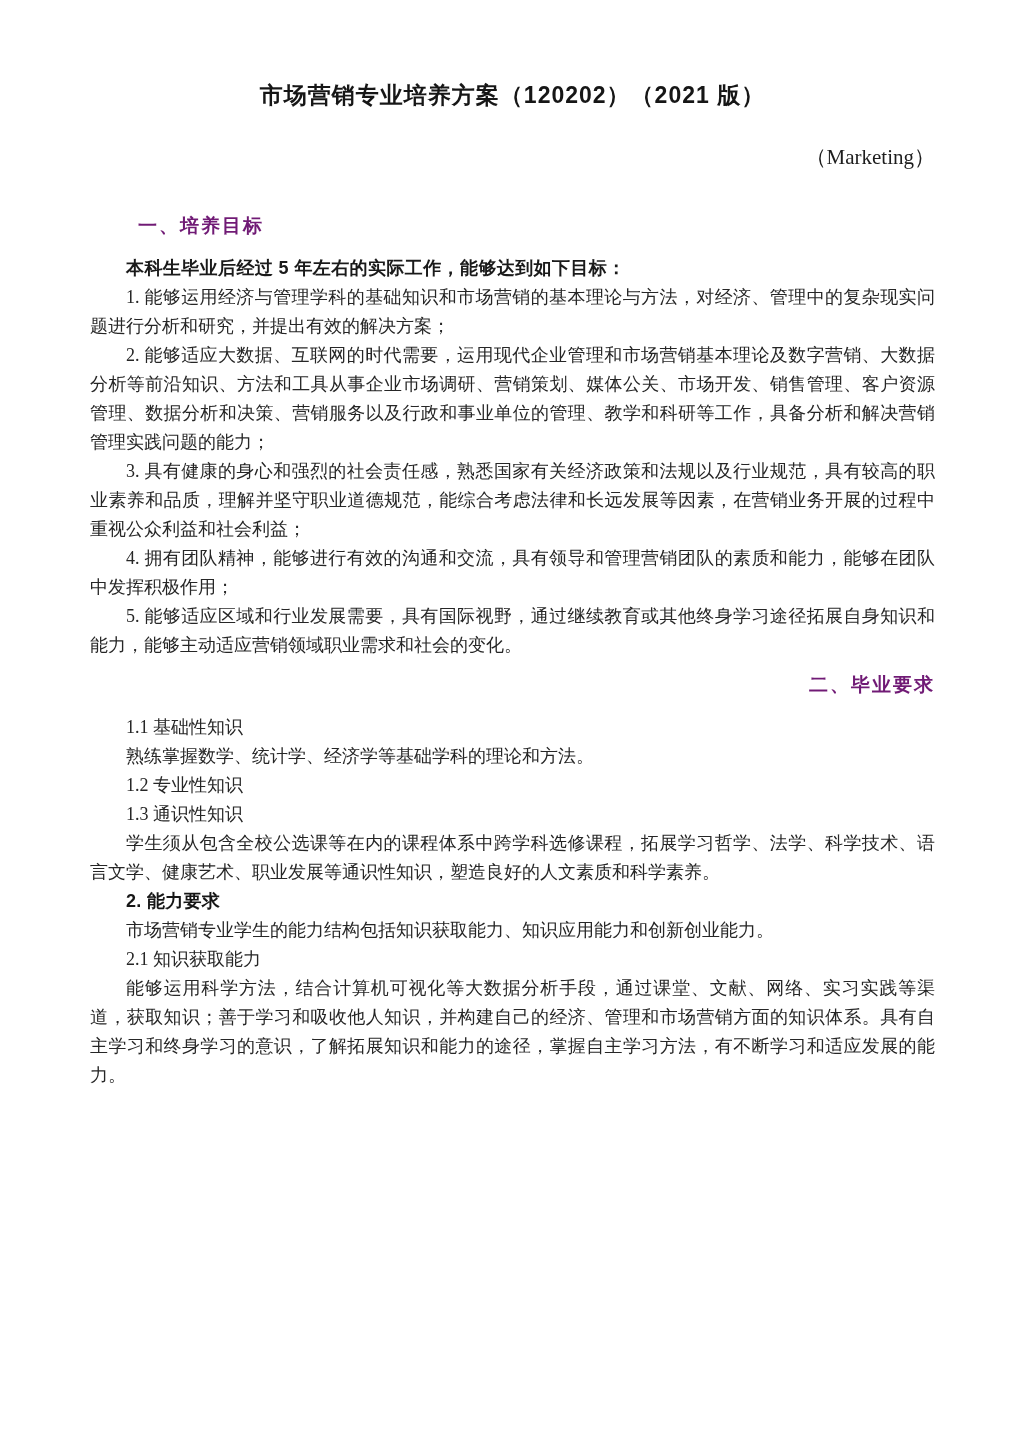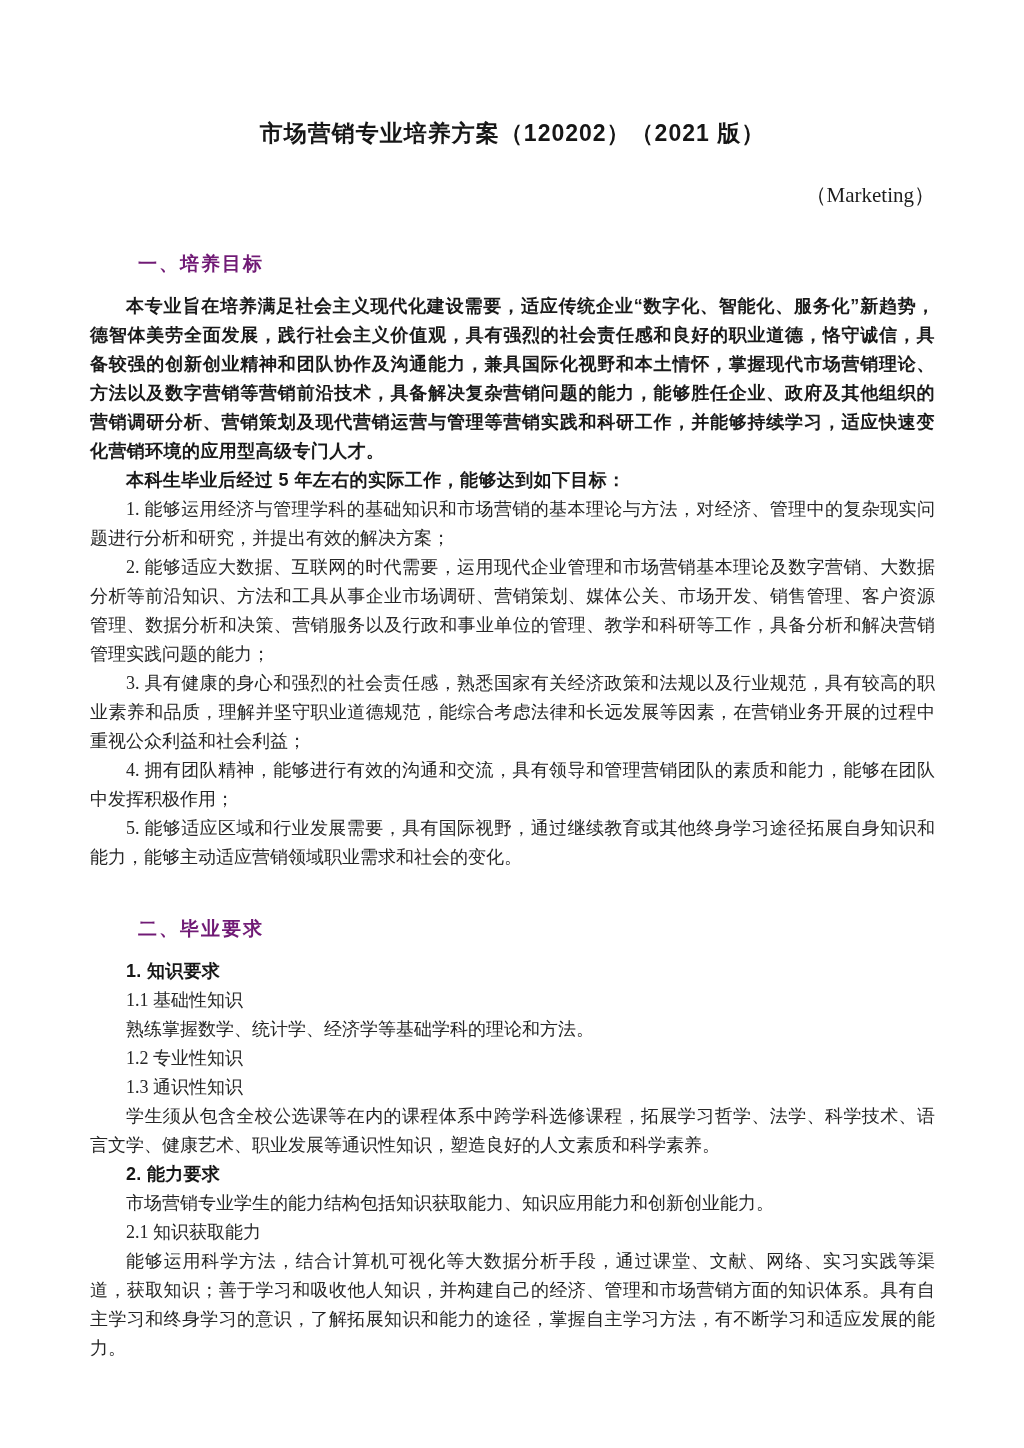--- a/index.html
+++ b/index.html
@@ -16,21 +16,21 @@
   }
   .page {
     box-sizing: border-box;
     width: 1024px;
     height: 1448px;
     padding: 0 89px 0 90px;
     background: #ffffff;
   }
   .doc-title {
     margin: 0;
-    padding-top: 118px;
+    padding-top: 80px;
     text-align: center;
     font-family: "Liberation Sans", "DejaVu Sans", sans-serif;
     font-weight: 700;
     font-size: 23px;
     letter-spacing: 1px;
     color: #161616;
   }
   .doc-subtitle {
     margin-top: 32px;
     text-align: right;
@@ -40,21 +40,22 @@
   .sec-heading {
     font-family: "Liberation Sans", "DejaVu Sans", sans-serif;
     font-weight: 700;
     font-size: 19px;
     color: #701a75;
     margin: 42px 0 15px 0;
     padding-left: 48px;
     letter-spacing: 2px;
   }
   .sec-heading.second {
-    margin-top: 44px;
+    margin-top: 12px;
+    text-align: right;
   }
   .para {
     margin: 0;
     font-size: 18px;
     line-height: 29px;
     text-align: justify;
     text-indent: 2em;
     color: #262626;
   }
   .bold-para {
@@ -76,33 +77,31 @@
 <body>
 
 <div class="page">
 
   <h1 class="doc-title">市场营销专业培养方案（120202）（2021 版）</h1>
 
   <div class="doc-subtitle">（Marketing）</div>
 
   <h2 class="sec-heading">一、培养目标</h2>
 
-  <p class="para bold-para">本专业旨在培养满足社会主义现代化建设需要，适应传统企业“数字化、智能化、服务化”新趋势，德智体美劳全面发展，践行社会主义价值观，具有强烈的社会责任感和良好的职业道德，恪守诚信，具备较强的创新创业精神和团队协作及沟通能力，兼具国际化视野和本土情怀，掌握现代市场营销理论、方法以及数字营销等营销前沿技术，具备解决复杂营销问题的能力，能够胜任企业、政府及其他组织的营销调研分析、营销策划及现代营销运营与管理等营销实践和科研工作，并能够持续学习，适应快速变化营销环境的应用型高级专门人才。</p>
 
   <p class="para bold-para goals-lead">本科生毕业后经过 5 年左右的实际工作，能够达到如下目标：</p>
 
   <p class="para">1. 能够运用经济与管理学科的基础知识和市场营销的基本理论与方法，对经济、管理中的复杂现实问题进行分析和研究，并提出有效的解决方案；</p>
   <p class="para">2. 能够适应大数据、互联网的时代需要，运用现代企业管理和市场营销基本理论及数字营销、大数据分析等前沿知识、方法和工具从事企业市场调研、营销策划、媒体公关、市场开发、销售管理、客户资源管理、数据分析和决策、营销服务以及行政和事业单位的管理、教学和科研等工作，具备分析和解决营销管理实践问题的能力；</p>
   <p class="para">3. 具有健康的身心和强烈的社会责任感，熟悉国家有关经济政策和法规以及行业规范，具有较高的职业素养和品质，理解并坚守职业道德规范，能综合考虑法律和长远发展等因素，在营销业务开展的过程中重视公众利益和社会利益；</p>
   <p class="para">4. 拥有团队精神，能够进行有效的沟通和交流，具有领导和管理营销团队的素质和能力，能够在团队中发挥积极作用；</p>
   <p class="para">5. 能够适应区域和行业发展需要，具有国际视野，通过继续教育或其他终身学习途径拓展自身知识和能力，能够主动适应营销领域职业需求和社会的变化。</p>
 
   <h2 class="sec-heading second">二、毕业要求</h2>
 
-  <p class="para sub-bold">1. 知识要求</p>
 
   <p class="para">1.1 基础性知识</p>
   <p class="para">熟练掌握数学、统计学、经济学等基础学科的理论和方法。</p>
 
   <p class="para">1.2 专业性知识</p>
 
   <p class="para">1.3 通识性知识</p>
   <p class="para">学生须从包含全校公选课等在内的课程体系中跨学科选修课程，拓展学习哲学、法学、科学技术、语言文学、健康艺术、职业发展等通识性知识，塑造良好的人文素质和科学素养。</p>
 
   <p class="para sub-bold">2. 能力要求</p>

